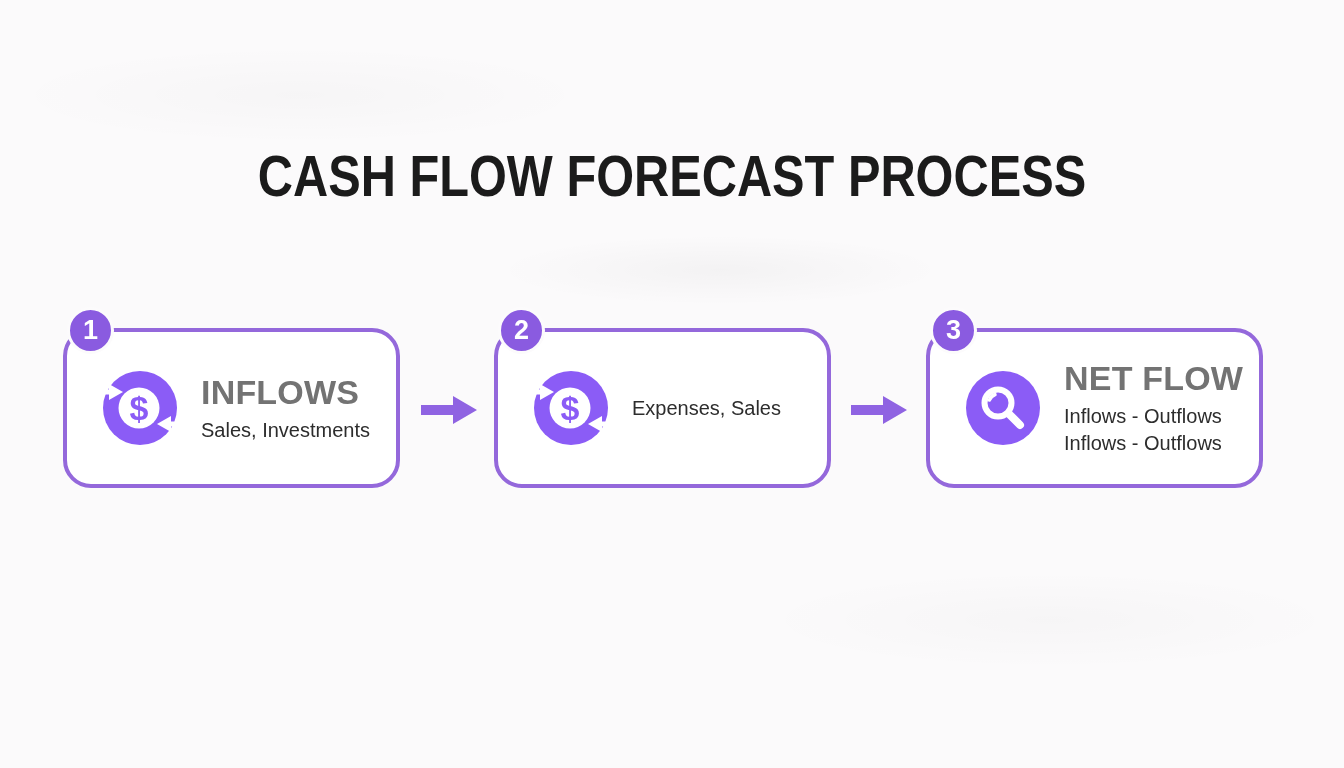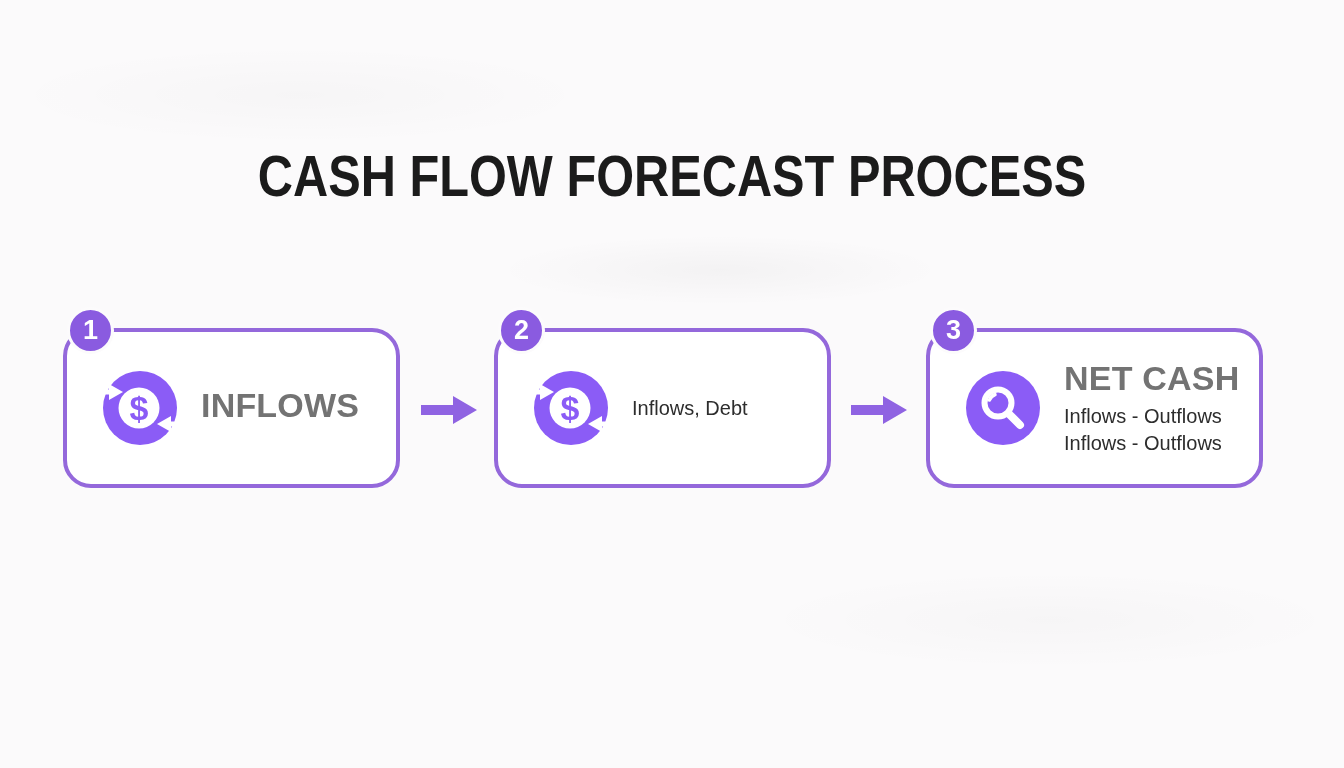--- a/index.html
+++ b/index.html
@@ -93,57 +93,58 @@
       <circle cx="40" cy="40" r="37" fill="#8B5CF6"></circle>
       <circle cx="39" cy="40" r="20.5" fill="#FFFFFF"></circle>
       <text x="39" y="52" font-size="34" font-weight="bold" fill="#8B5CF6" text-anchor="middle" font-family="Liberation Sans, sans-serif">$</text>
       <line x1="3" y1="24" x2="11" y2="24" stroke="#FFFFFF" stroke-width="5" stroke-linecap="round"></line>
       <path d="M9 16 L23 24 L9 32 Z" fill="#FFFFFF"></path>
       <line x1="77" y1="56" x2="69" y2="56" stroke="#FFFFFF" stroke-width="5" stroke-linecap="round"></line>
       <path d="M71 48 L57 56 L71 64 Z" fill="#FFFFFF"></path>
     </svg>
     <div>
       <div class="step-title">INFLOWS</div>
+      <div class="step-line">Sales, Investments</div>
 
     </div>
   </div>
 
   <svg class="arrow arrow1" viewBox="0 0 56 32">
     <path d="M0 11 H32 V2 L56 16 L32 30 V21 H0 Z" fill="#8F63E2"></path>
   </svg>
 
   <div class="card card2">
     <div class="badge">2</div>
     <svg class="icon" viewBox="0 0 80 80">
       <circle cx="40" cy="40" r="37" fill="#8B5CF6"></circle>
       <circle cx="39" cy="40" r="20.5" fill="#FFFFFF"></circle>
       <text x="39" y="52" font-size="34" font-weight="bold" fill="#8B5CF6" text-anchor="middle" font-family="Liberation Sans, sans-serif">$</text>
       <line x1="3" y1="24" x2="11" y2="24" stroke="#FFFFFF" stroke-width="5" stroke-linecap="round"></line>
       <path d="M9 16 L23 24 L9 32 Z" fill="#FFFFFF"></path>
       <line x1="77" y1="56" x2="69" y2="56" stroke="#FFFFFF" stroke-width="5" stroke-linecap="round"></line>
       <path d="M71 48 L57 56 L71 64 Z" fill="#FFFFFF"></path>
     </svg>
     <div>
-      <div class="step-line">Inflows, Debt</div>
+      <div class="step-line">Expenses, Sales</div>
 
     </div>
   </div>
 
   <svg class="arrow arrow2" viewBox="0 0 56 32">
     <path d="M0 11 H32 V2 L56 16 L32 30 V21 H0 Z" fill="#8F63E2"></path>
   </svg>
 
   <div class="card card3">
     <div class="badge">3</div>
     <svg class="icon" viewBox="0 0 80 80">
       <circle cx="40" cy="40" r="37" fill="#8B5CF6"></circle>
       <circle cx="35" cy="35" r="13.5" fill="none" stroke="#FFFFFF" stroke-width="6"></circle>
       <line x1="45.5" y1="45.5" x2="57" y2="57" stroke="#FFFFFF" stroke-width="8" stroke-linecap="round"></line>
       <path d="M26.5 32 A 9.5 9.5 0 0 1 32 26.5" stroke="#FFFFFF" stroke-width="3.5" fill="none" stroke-linecap="round"></path>
     </svg>
     <div>
-      <div class="step-title">NET CASH</div>
+      <div class="step-title">NET FLOW</div>
       <div class="step-line">Inflows - Outflows</div>
       <div class="step-line">Inflows - Outflows</div>
     </div>
   </div>
 
 </div>
 
 </body></html>

